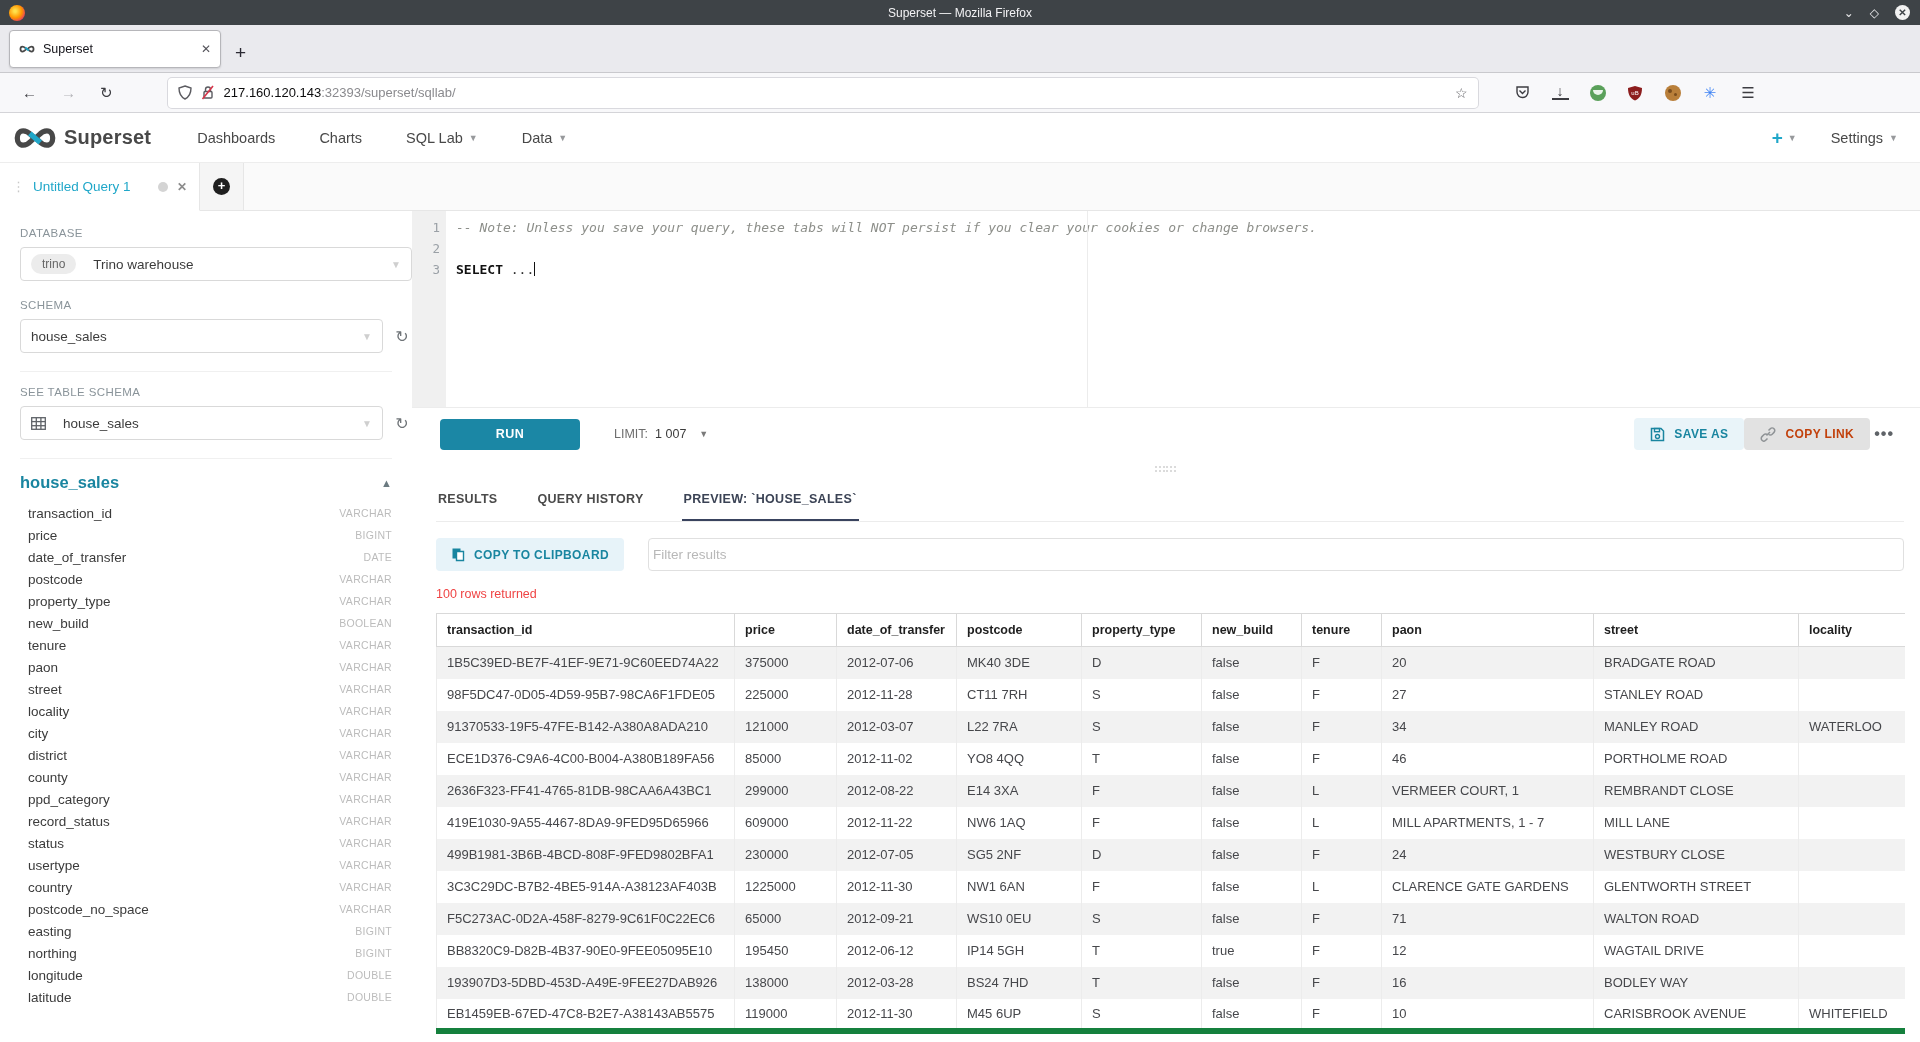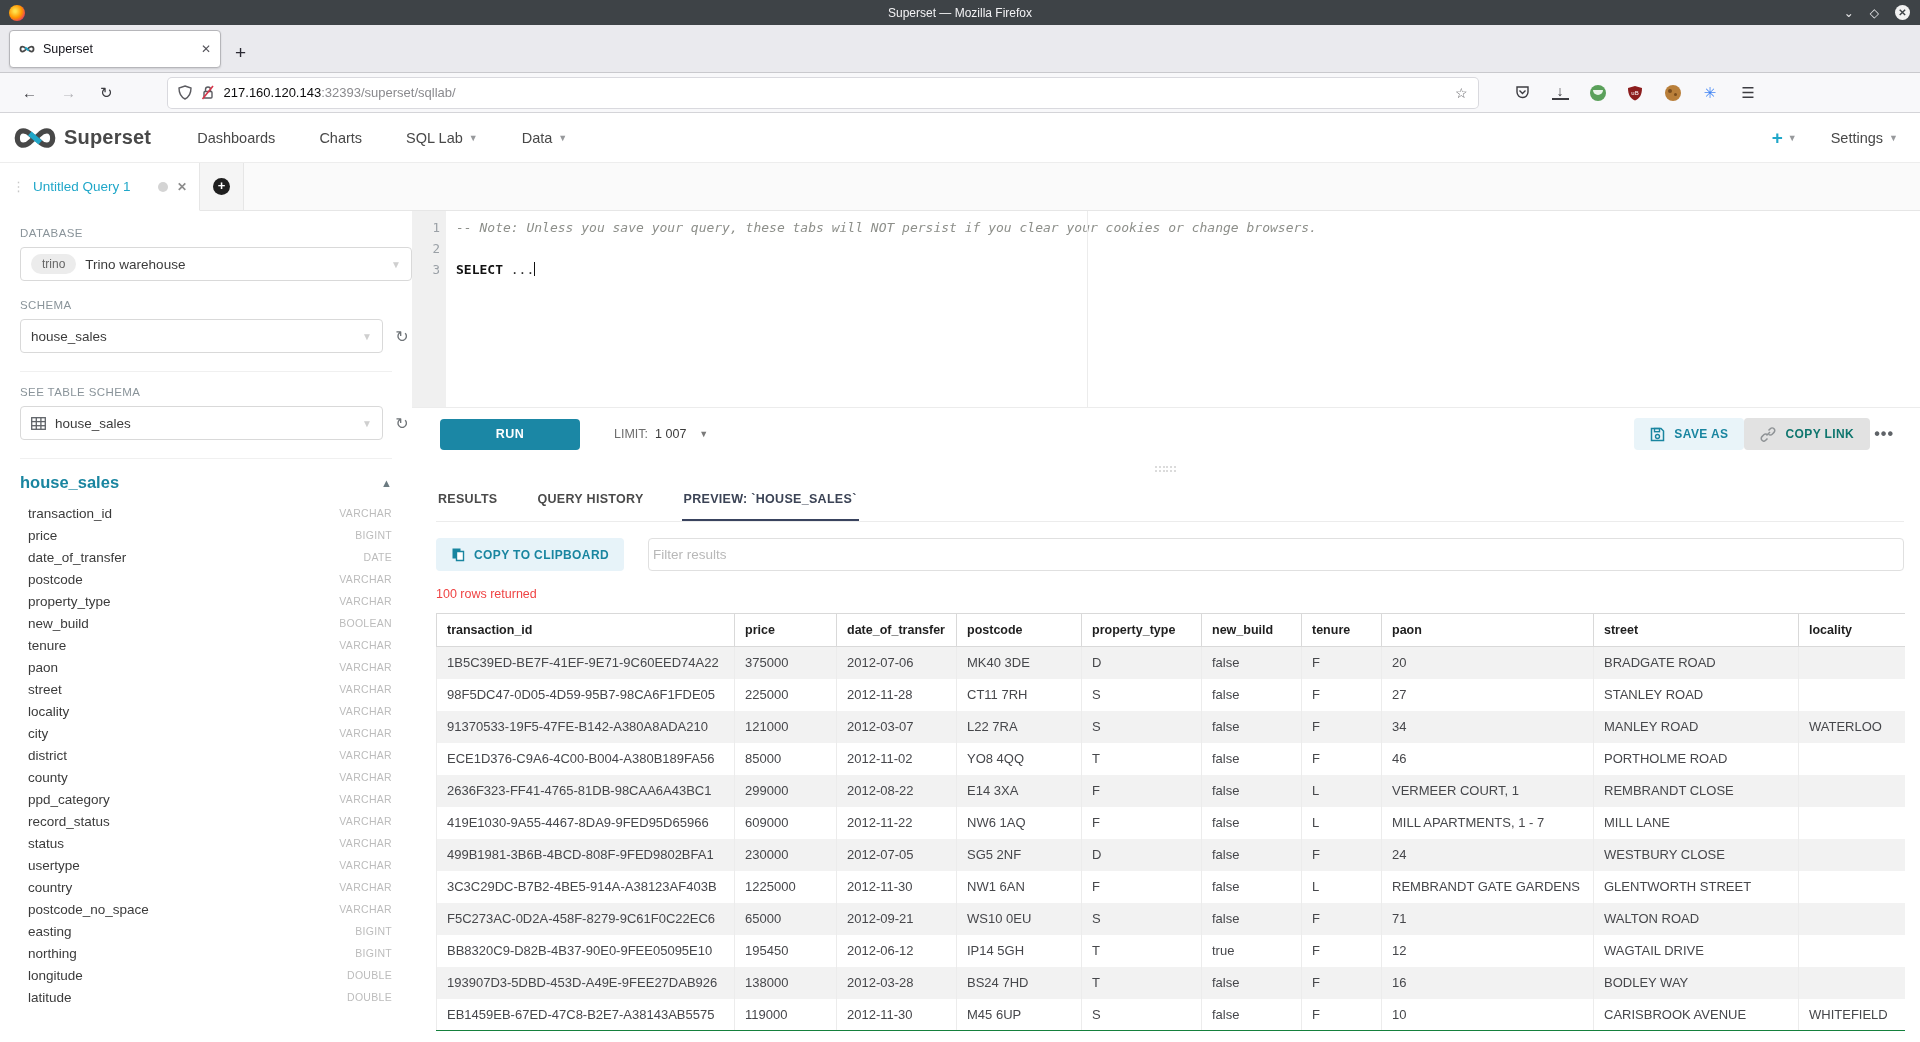--- a/index.html
+++ b/index.html
@@ -75,21 +75,21 @@
     display:flex; align-items:center; justify-content:center; }
   .add-circle { width:17px; height:17px; border-radius:50%; background:#1f1f1f; color:#fff;
     font-size:13px; line-height:15px; text-align:center; font-weight:bold; }
 
   
   .workspace { flex:1; display:flex; min-height:0; }
   .sidebar { width:412px; flex:0 0 auto; background:#fff; padding:16px 0 0 20px; overflow:hidden; }
   .fld-label { font-size:11.5px; color:#8a949a; letter-spacing:.4px; margin-bottom:8px; }
   .fld-row { display:flex; align-items:center; gap:9px; margin-bottom:18px; }
   .select { flex:1; height:34px; border:1px solid #d9d9d9; border-radius:4px; background:#fff;
-    display:flex; align-items:center; padding:0 10px; gap:9px; }
+    display:flex; align-items:center; padding:0 10px; gap:17px; }
   .select-value { font-size:13.5px; color:#3b3b3b; flex:1; white-space:nowrap; }
   .select-caret { color:#cfcfcf; font-size:10px; }
   .db-badge { background:#ececec; color:#666; font-size:12px; border-radius:11px; padding:3px 11px; }
   .refresh-icon { color:#6f7478; font-size:16px; width:20px; text-align:center; }
   .sb-divider { border-top:1px solid #f0f0f0; margin:2px 20px 14px 0; }
   .tbl-icon { display:block; }
   .table-heading-row { display:flex; align-items:center; margin:8px 20px 10px 0; }
   .table-heading { color:#1985a0; font-size:16.5px; font-weight:bold; flex:1; }
   .collapse-caret { color:#6b7a80; font-size:11px; }
   .col-list { margin-top:4px; }
@@ -114,21 +114,21 @@
   .runbar { height:52px; display:flex; align-items:center; padding:0 26px 0 28px; flex:0 0 auto; }
   .run-btn { width:140px; height:31px; background:#1b87a5; color:#fff; font-size:12.5px; font-weight:bold;
     letter-spacing:.5px; border:none; border-radius:4px; }
   .limit-ctl { display:flex; align-items:center; gap:7px; margin-left:34px; }
   .limit-label { font-size:12.5px; color:#6d6d6d; }
   .limit-value { font-size:12.5px; color:#3b3b3b; }
   .limit-caret { color:#7a7a7a; font-size:9px; margin-left:6px; }
   .runbar-right { margin-left:auto; display:flex; align-items:center; }
   .saveas-btn { height:32px; background:#e9f4f9; border:none; border-radius:4px; color:#1985a0;
     font-size:12px; font-weight:bold; letter-spacing:.4px; display:flex; align-items:center; gap:9px; padding:0 16px; }
-  .copylink-btn { height:32px; background:#e2e2e2; border:none; border-radius:4px; color:#0f766e;
+  .copylink-btn { height:32px; background:#e2e2e2; border:none; border-radius:4px; color:#c2410c;
     font-size:12px; font-weight:bold; letter-spacing:.4px; display:flex; align-items:center; gap:9px; padding:0 16px; }
   .more-btn { color:#5f6368; font-size:16px; font-weight:bold; letter-spacing:1px; margin-left:4px; }
 
   .splitter { height:18px; display:flex; align-items:center; justify-content:center; flex:0 0 auto; }
   .grip { width:22px; height:7px; display:grid; grid-template-columns:repeat(6,1fr); gap:1px; }
   .grip i { background:#cfcfcf; border-radius:50%; width:2px; height:2px; }
 
   
   .south { flex:1; min-height:0; display:flex; flex-direction:column; padding:0 0 0 24px; }
   .stabs { display:flex; gap:36px; border-bottom:1px solid #ececec; margin-right:16px; flex:0 0 auto; }
@@ -144,21 +144,21 @@
   .rowcount { font-size:12.5px; color:#ef4444; margin:16px 0 12px; flex:0 0 auto; }
 
   .rtable-wrap { flex:1; overflow:hidden; margin-right:15px; }
   table.rtable { border-collapse:collapse; table-layout:fixed; width:1469px; }
   .rtable th { height:33px; background:#fff; border:1px solid #d9d9d9; font-size:12.5px; font-weight:bold;
     color:#1f1f1f; text-align:left; padding:0 10px; white-space:nowrap; overflow:hidden; }
   .rtable td { height:32px; border-right:1px solid #ececec; font-size:13px; color:#46474b;
     padding:0 10px; white-space:nowrap; overflow:hidden; }
   .rtable td:first-child { border-left:1px solid #ececec; }
   .rtable tbody tr:nth-child(odd) { background:#f2f2f2; }
-  .rtable tbody tr:last-child td { border-bottom:1px solid #15803d; }
+  .rtable tbody tr:last-child td { border-bottom:6px solid #15803d; }
   .c0{width:298px}.c1{width:102px}.c2{width:120px}.c3{width:125px}.c4{width:120px}
   .c5{width:100px}.c6{width:80px}.c7{width:212px}.c8{width:205px}.c9{width:107px}
 </style>
 </head>
 <body>
 
 <div class="screen">
 
   <div class="titlebar">
     <div class="ff-logo"></div>
@@ -638,21 +638,21 @@
                 </tr>
 
                 <tr>
                   <td>3C3C29DC-B7B2-4BE5-914A-A38123AF403B</td>
                   <td>1225000</td>
                   <td>2012-11-30</td>
                   <td>NW1 6AN</td>
                   <td>F</td>
                   <td>false</td>
                   <td>L</td>
-                  <td>REMBRANDT GATE GARDENS</td>
+                  <td>CLARENCE GATE GARDENS</td>
                   <td>GLENTWORTH STREET</td>
                   <td></td>
                 </tr>
 
                 <tr>
                   <td>F5C273AC-0D2A-458F-8279-9C61F0C22EC6</td>
                   <td>65000</td>
                   <td>2012-09-21</td>
                   <td>WS10 0EU</td>
                   <td>S</td>

